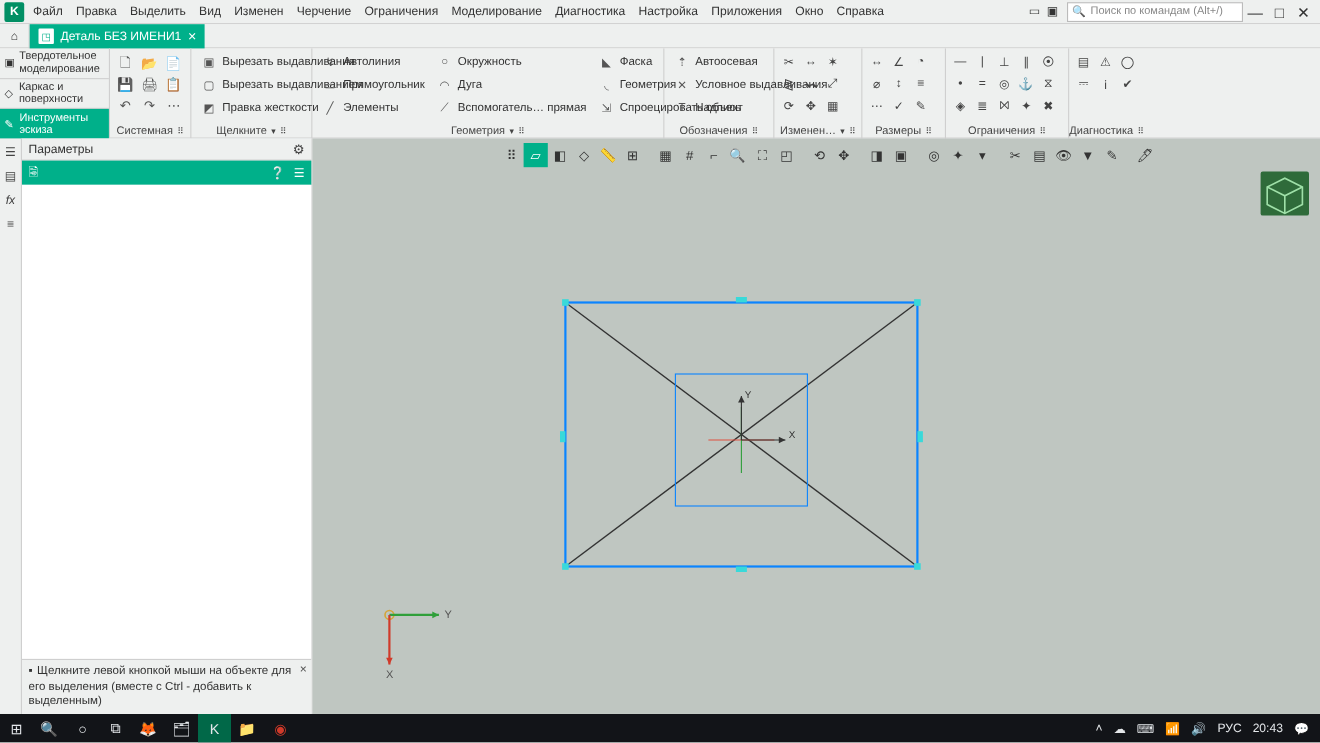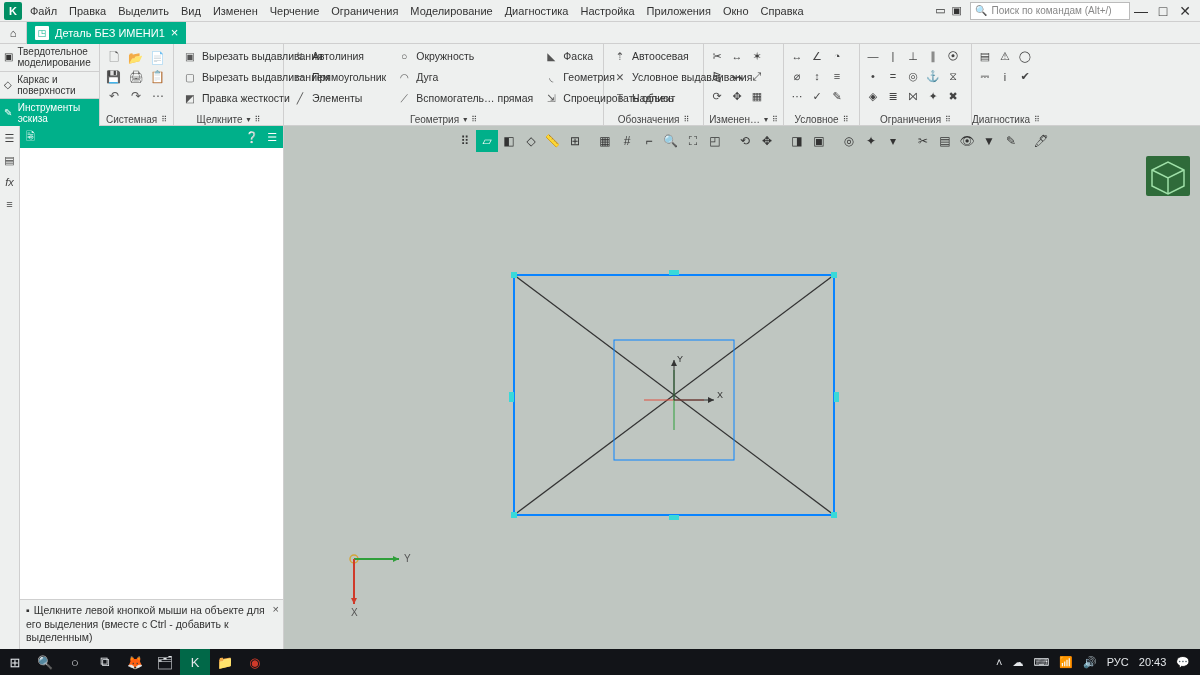--- a/index.html
+++ b/index.html
@@ -275,21 +275,21 @@
       <span class="ic">∠</span>
       <span class="ic">◔</span>
       <span class="ic">⌀</span>
       <span class="ic">↕</span>
       <span class="ic">≡</span>
       <span class="ic">⋯</span>
       <span class="ic">✓</span>
       <span class="ic">✎</span>
     </div>
     <div class="label">
-        <span>Условное</span>
+        <span>Размеры</span>
         <span class="drop">⠿</span>
       </div>
   </div>
 
   <div class="ribbon-group" style="width:112px;">
     <div class="content grid-icons" style="flex-wrap:wrap; width:112px; padding:3px 4px; align-content:flex-start;">
       <span class="ic">—</span>
       <span class="ic">|</span>
       <span class="ic">⊥</span>
       <span class="ic">∥</span>
@@ -328,20 +328,24 @@
 </div>
 
 <div class="work">
   <div class="left-rail">
     <span class="ic">☰</span>
     <span class="ic">▤</span>
     <span class="ic" style="font-style:italic;">fx</span>
     <span class="ic">≡</span>
   </div>
   <div class="left-panel">
+    <div class="panel-header">
+      <span>Параметры</span>
+      <span class="gear">⚙</span>
+    </div>
     <div class="panel-sub">
       <span>🗟</span>
       <span class="right">
         <span>❔</span>
         <span>☰</span>
       </span>
     </div>
     <div class="panel-body"></div>
     <div class="hint-box">
       <span class="x">×</span>

